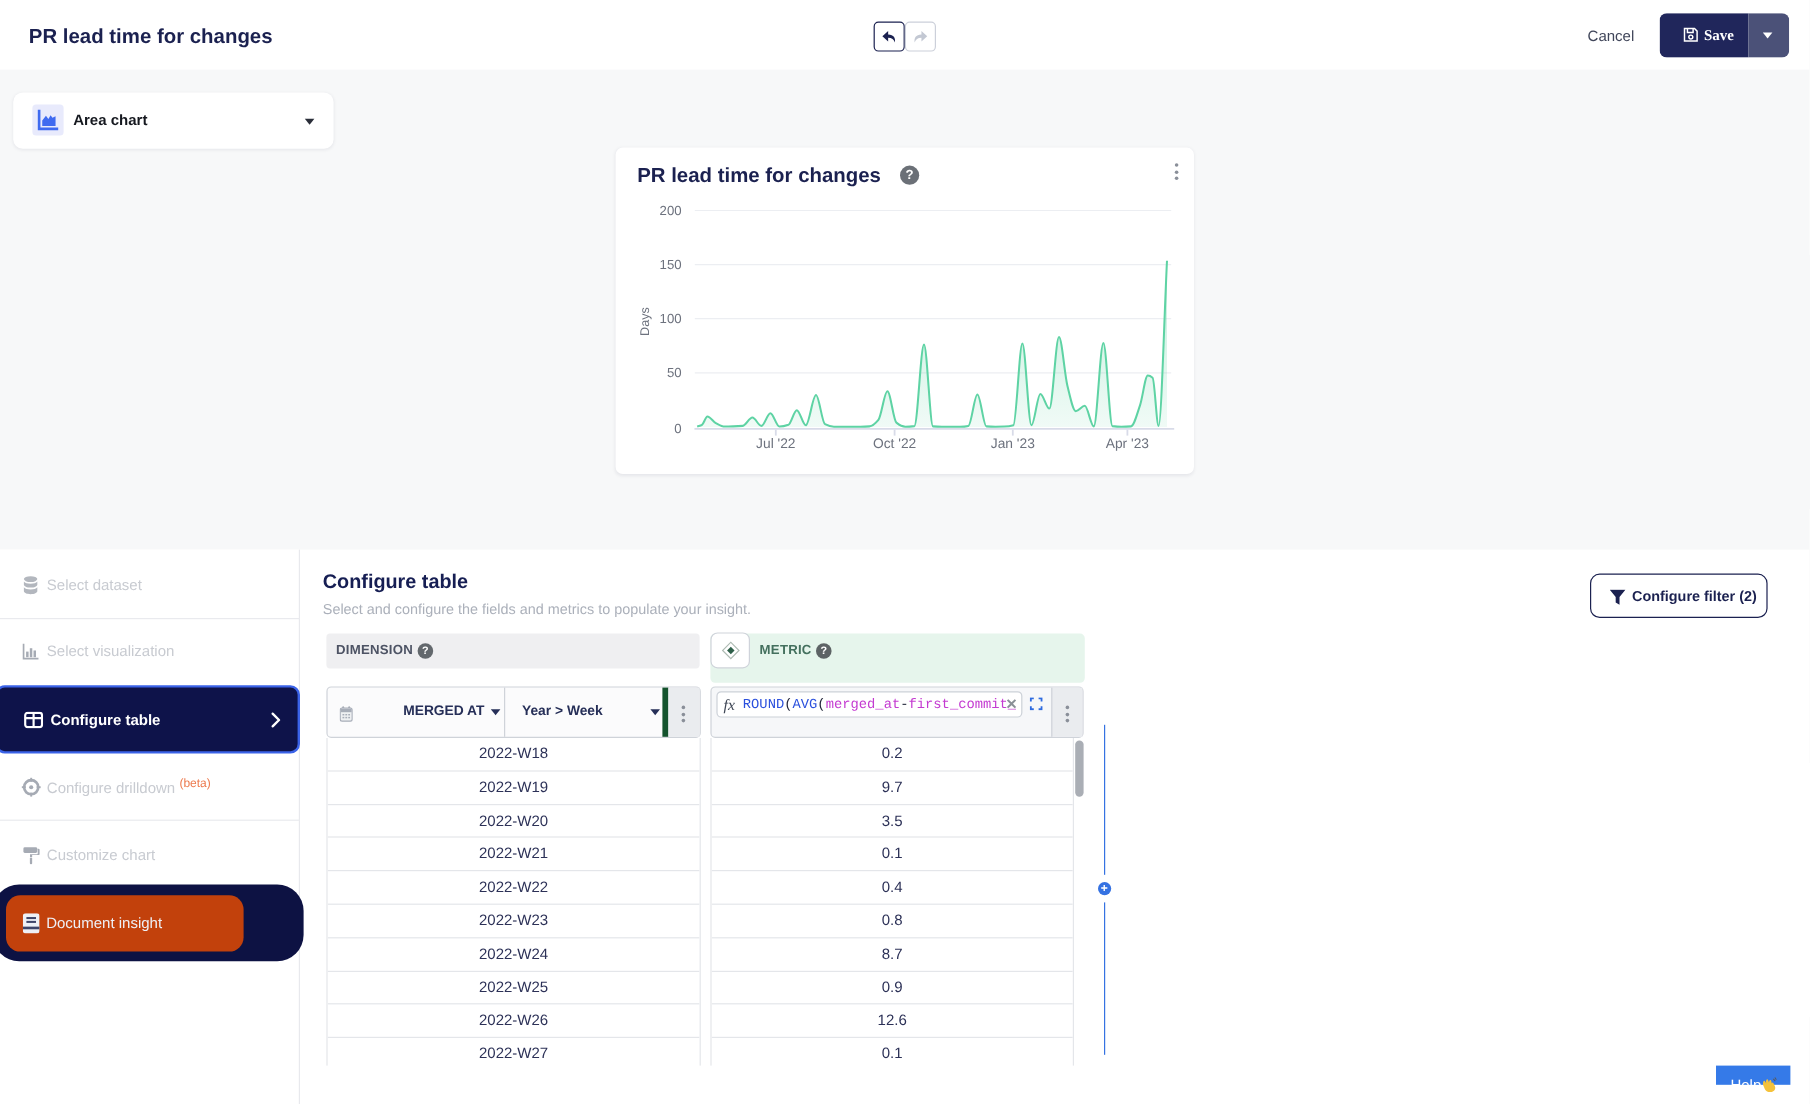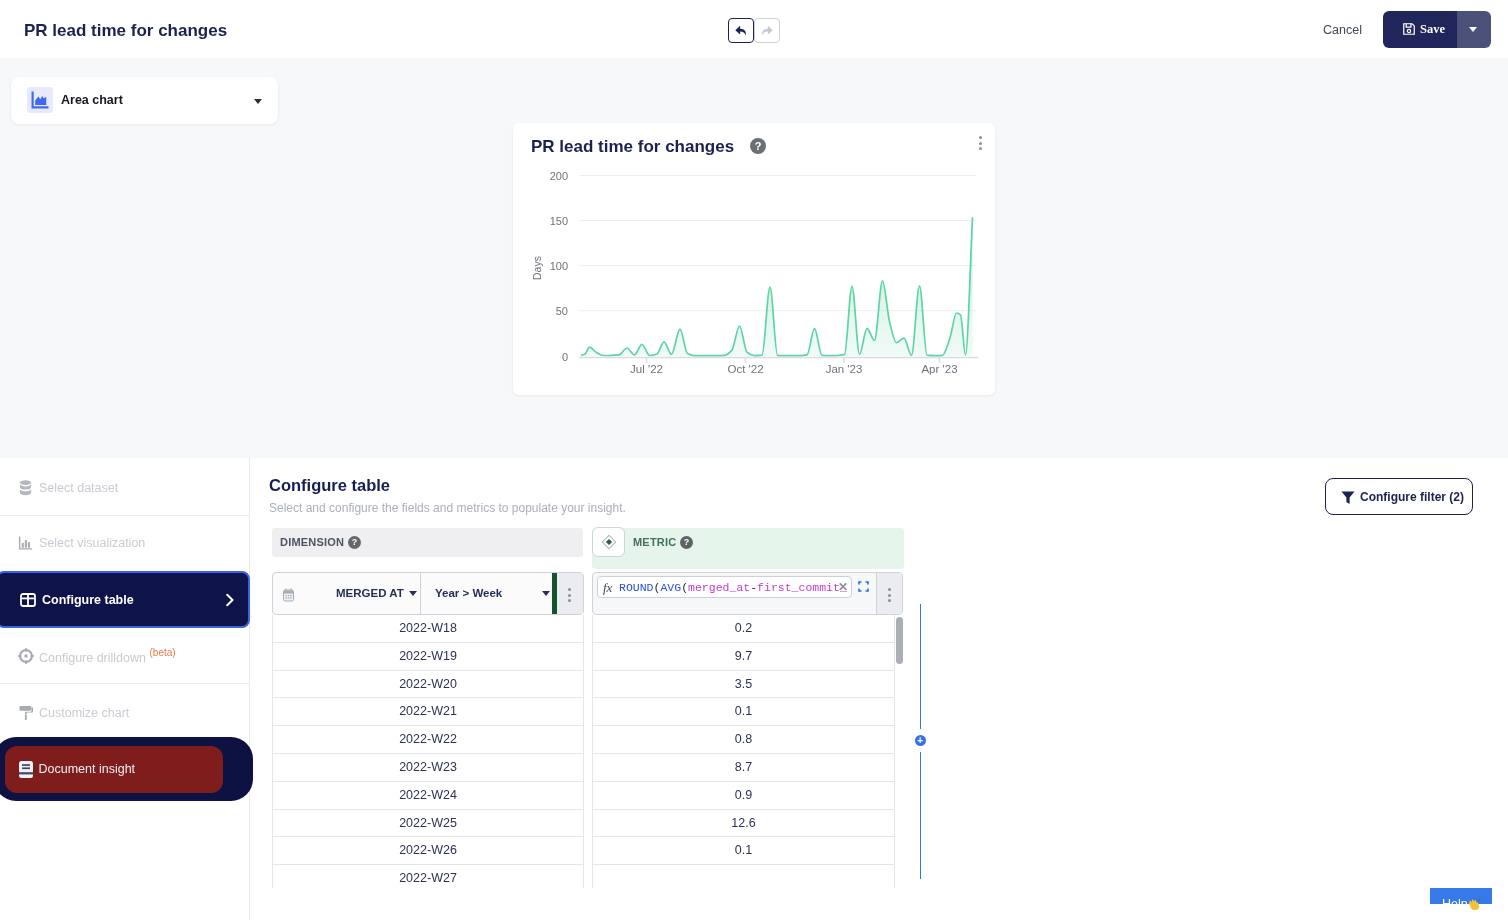--- a/index.html
+++ b/index.html
@@ -37,21 +37,21 @@
 #sidebar { position:absolute; left:0; top:0; width:250px; height:462px; border-right:1px solid #e8e9ed; background:#fff; }
 .sitem { position:absolute; left:0; width:250px; height:30px; }
 .sitem .ic { position:absolute; left:18px; top:50%; transform:translateY(-50%); }
 .sitem .tx { position:absolute; left:39px; top:50%; transform:translateY(-50%); font-size:12.5px; color:#c8cbd1; white-space:nowrap; }
 .sdiv { position:absolute; left:0; width:250px; height:1px; background:#e9eaee; }
 #cfgtable { position:absolute; left:-4px; top:113px; width:254px; height:57px; background:#0e134a; border:2px solid #3b63e8; border-radius:8px; }
 #cfgtable .tx { position:absolute; left:44px; top:50%; transform:translateY(-50%); font-size:12.5px; font-weight:bold; color:#fff; }
 #cfgtable .ic { position:absolute; left:22px; top:50%; transform:translateY(-50%); }
 #cfgtable .chev { position:absolute; left:228px; top:50%; transform:translateY(-50%); }
 #docwrap { position:absolute; left:-6px; top:279px; width:259px; height:64px; background:#0d1243; border-radius:22px; }
-#docinner { position:absolute; left:11px; top:8.5px; width:218px; height:47px; background:#7f1d1d; border-radius:12px; }
+#docinner { position:absolute; left:11px; top:8.5px; width:198px; height:47px; background:#c2410c; border-radius:12px; }
 #docinner .ic { position:absolute; left:14px; top:15px; }
 #docinner .tx { position:absolute; left:33.5px; top:16px; font-size:12.5px; color:#eef0f6; }
 
 #heading { position:absolute; left:269px; top:476px; font-size:16.5px; font-weight:bold; color:#161e53; }
 #subtitle { position:absolute; left:269px; top:501px; font-size:12px; color:#abb0ba; }
 #filterbtn { position:absolute; left:1325px; top:478px; width:148px; height:37px; border:1.5px solid #1b2150; border-radius:8px; background:#fff; }
 #filterbtn span { position:absolute; left:34px; top:11px; font-size:12px; font-weight:600; color:#1b2150; white-space:nowrap; }
 #filterbtn svg { position:absolute; left:15px; top:12px; }
 #dimbar { position:absolute; left:272px; top:528px; width:311px; height:29px; background:#efeff1; border-radius:3px; }
 #dimbar span { position:absolute; left:8px; top:8px; font-size:11px; font-weight:bold; color:#4d5364; letter-spacing:.2px; }
@@ -319,20 +319,21 @@
     <div class="row">2022-W24</div>
     <div class="row">2022-W25</div>
     <div class="row">2022-W26</div>
     <div class="row">2022-W27</div>
   </div>
   <div id="mettbl" class="tbl">
     <div class="row">0.2</div>
     <div class="row">9.7</div>
     <div class="row">3.5</div>
     <div class="row">0.1</div>
+    <div class="row">0.4</div>
     <div class="row">0.8</div>
     <div class="row">8.7</div>
     <div class="row">0.9</div>
     <div class="row">12.6</div>
     <div class="row">0.1</div>
   </div>
   <div id="scrollbar"></div>
   <div id="bluelineTop"></div>
   <div id="bluelineBot"></div>
   <div id="pluscirc">+</div>

